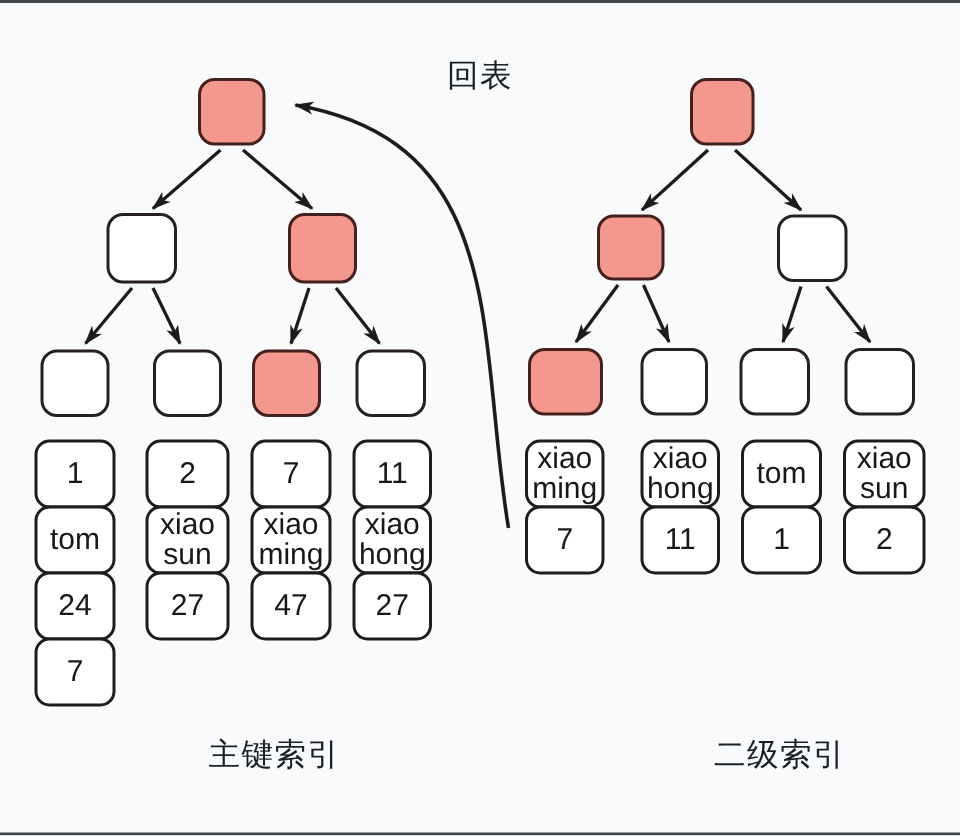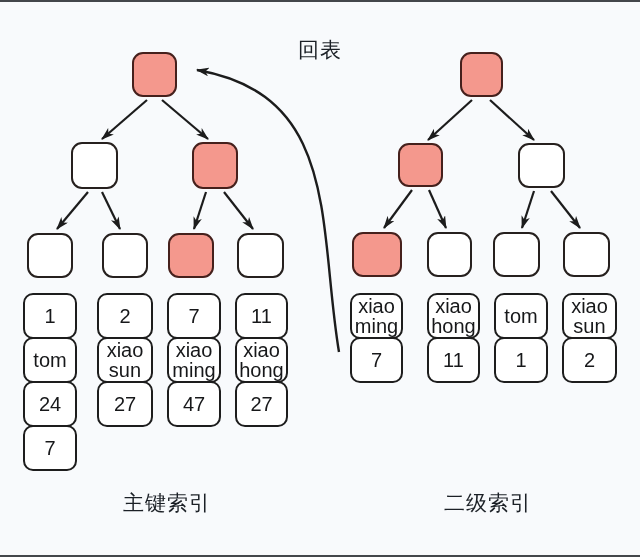--- a/index.html
+++ b/index.html
@@ -155,16 +155,16 @@
   <div class="col" style="left:494px;top:293px;width:54px;">
     <div class="box">tom</div>
     <div class="box">1</div>
   </div>
   <div class="col" style="left:562px;top:293px;width:55px;">
     <div class="box">xiao
 sun</div>
     <div class="box">2</div>
   </div>
 
-  <div class="lbl" style="left:123px;top:489px;text-align:right;">主键索引</div>
-  <div class="lbl" style="left:444px;top:489px;">二级索引</div>
+  <div class="lbl" style="left:139px;top:489px;text-align:right;">主键索引</div>
+  <div class="lbl" style="left:476px;top:489px;">二级索引</div>
 
 </div>
 
 </body></html>

